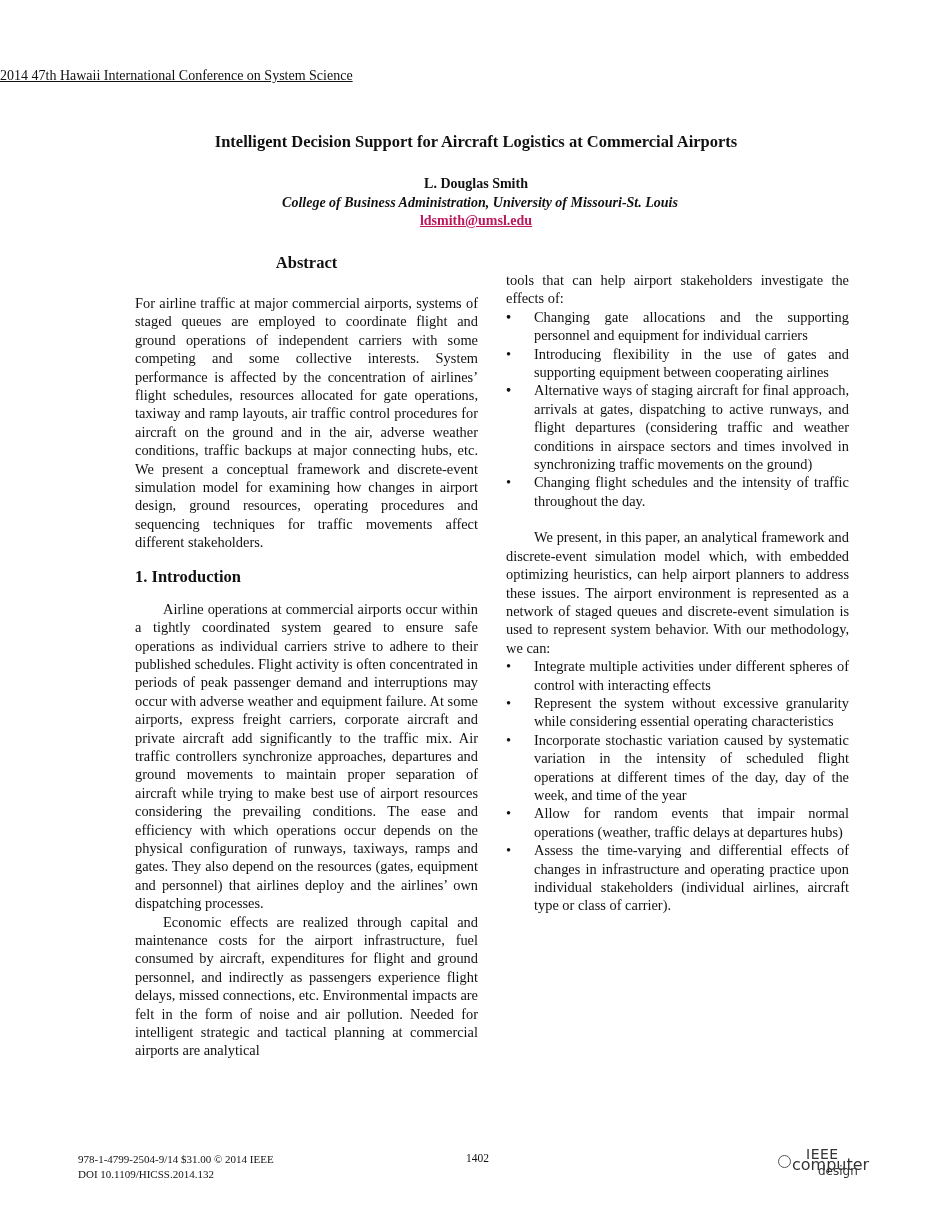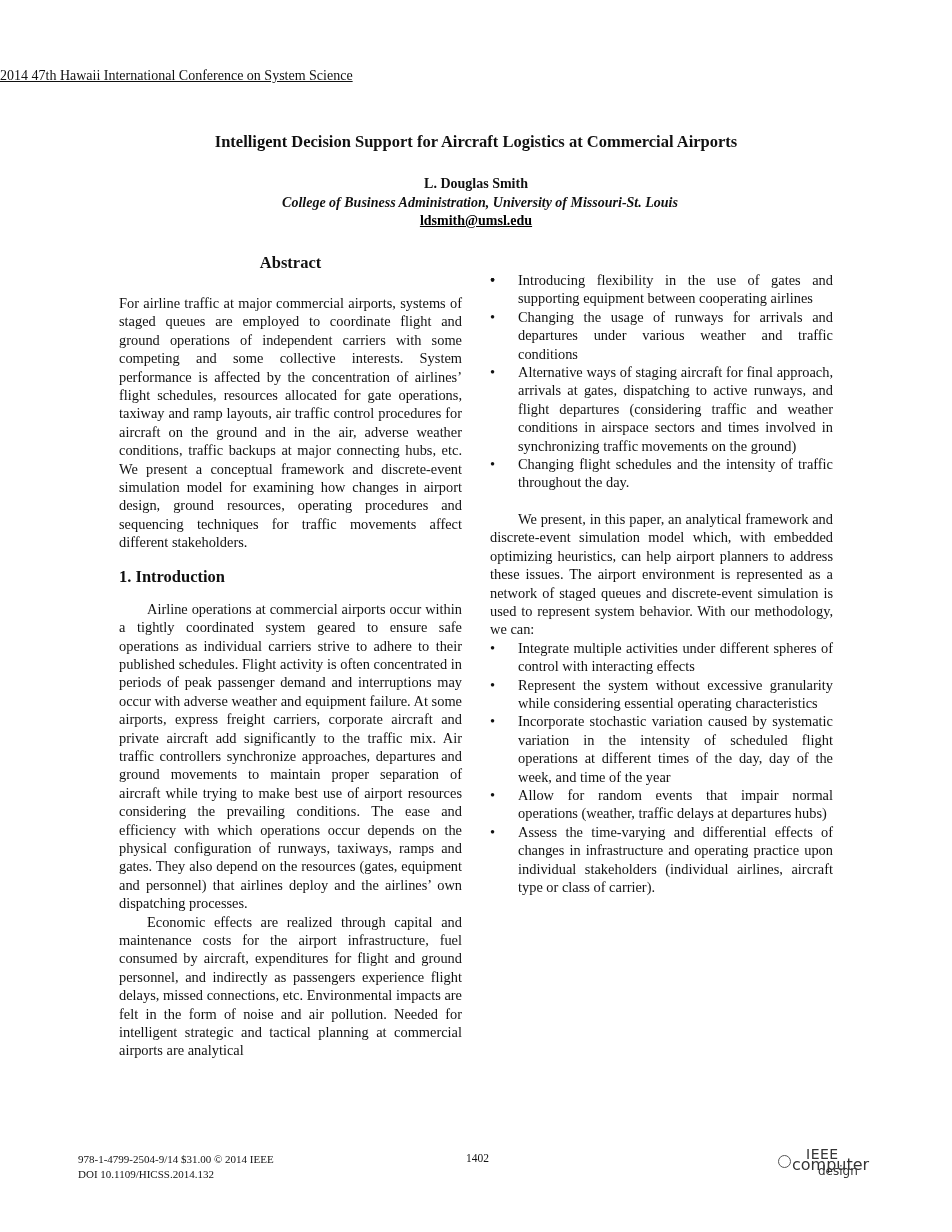--- a/index.html
+++ b/index.html
@@ -2,22 +2,22 @@
 <html><head>
 <meta charset="utf-8">
 <style>
   html, body { margin: 0; padding: 0; background: #ffffff; }
   body { width: 952px; height: 1232px; position: relative; overflow: hidden;
          font-family: "Liberation Serif", "DejaVu Serif", serif; color: #111; }
   .conf { position: absolute; top: 68px; left: 0; width: 952px; text-align: left; font-size: 14px; text-decoration: underline; }
   .title { position: absolute; top: 132px; left: 0; width: 952px; text-align: center; font-size: 16.5px; font-weight: bold; }
   .author { position: absolute; top: 175px; left: 0; width: 952px; text-align: center; font-size: 14px; font-weight: bold; line-height: 18.5px; }
   .author .affil { font-style: italic; margin-left: 8px; }
-  .author a { color: #000000; text-decoration: underline; }
-  .col { position: absolute; width: 343px; font-size: 14.4px; line-height: 18.4px; text-align: justify; }
+  .author a { color: #be185d; text-decoration: underline; }
+  .col { position: absolute; width: 343px; font-size: 14.4px; line-height: 18.4px; text-align: justify; margin-left: 16px; }
   .col.left { left: 119px; top: 252px; }
   .col.right { left: 490px; top: 271px; }
   h2.abs { margin: 0 0 20px 0; text-align: center; font-size: 16.5px; font-weight: bold; line-height: 22px; }
   h2.sec { margin: 14px 0 12px 0; font-size: 16.5px; font-weight: bold; line-height: 22px; text-align: left; }
   p { margin: 0; }
   p.ind { text-indent: 28px; }
   ul { margin: 0; padding: 0; list-style: none; }
   li { position: relative; padding-left: 28px; }
   li .bullet { position: absolute; left: 0; top: 0; }
   .gap { height: 18px; }
@@ -45,25 +45,26 @@
 
 <div class="col left">
   <h2 class="abs">Abstract</h2>
   <p>For airline traffic at major commercial airports, systems of staged queues are employed to coordinate flight and ground operations of independent carriers with some competing and some collective interests. System performance is affected by the concentration of airlines’ flight schedules, resources allocated for gate operations, taxiway and ramp layouts, air traffic control procedures for aircraft on the ground and in the air, adverse weather conditions, traffic backups at major connecting hubs, etc.  We present a conceptual framework and discrete-event simulation model for examining how changes in airport design, ground resources, operating procedures and sequencing techniques for traffic movements affect different stakeholders.</p>
   <h2 class="sec">1. Introduction</h2>
   <p class="ind">Airline operations at commercial airports occur within a tightly coordinated system geared to ensure safe operations as individual carriers strive to adhere to their published schedules.  Flight activity is often concentrated in periods of peak passenger demand and interruptions may occur with adverse weather and equipment failure.  At some airports, express freight carriers, corporate aircraft and private aircraft add significantly to the traffic mix.   Air traffic controllers synchronize approaches, departures and ground movements to maintain proper separation of aircraft while trying to make best use of airport resources considering the prevailing conditions.  The ease and efficiency with which operations occur depends on the physical configuration of runways, taxiways, ramps and gates. They also depend on the resources (gates, equipment and personnel) that airlines deploy and the airlines’ own dispatching processes.</p>
   <p class="ind">Economic effects are realized through capital and maintenance costs for the airport infrastructure, fuel consumed by aircraft, expenditures for flight and ground personnel, and indirectly as passengers experience flight delays, missed connections, etc.  Environmental impacts are felt in the form of noise and air pollution.  Needed for intelligent strategic and tactical planning at commercial airports are analytical</p>
 </div>
 
 <div class="col right">
+  <p>tools that can help airport stakeholders investigate the effects of:</p>
   <ul>
     <li><span class="bullet">•</span></li>
+    <li><span class="bullet">•</span><span>Changing gate allocations and the supporting personnel and equipment for individual carriers</span></li>
+    <li><span class="bullet">•</span><span>Introducing flexibility in the use of gates and supporting equipment between cooperating airlines</span></li>
     <li><span class="bullet">•</span></li>
-    <li><span class="bullet">•</span><span>Introducing flexibility in the use of gates and supporting equipment between cooperating airlines</span></li>
-    <li><span class="bullet">•</span><span>Changing the usage of runways for arrivals and departures under various weather and traffic conditions</span></li>
     <li><span class="bullet">•</span><span>Alternative ways of staging aircraft for final approach, arrivals at gates, dispatching to active runways, and flight departures (considering traffic and weather conditions in airspace sectors and times involved in synchronizing traffic movements on the ground)</span></li>
     <li><span class="bullet">•</span><span> Changing flight schedules and the intensity of traffic throughout the day.</span></li>
   </ul>
   <div class="gap"></div>
   <p class="ind">We present, in this paper, an analytical framework and discrete-event simulation model which, with embedded optimizing heuristics, can help airport planners to address these issues.  The airport environment is represented as a network of staged queues and discrete-event simulation is used to represent system behavior.  With our methodology, we can:</p>
   <ul>
     <li><span class="bullet">•</span><span>Integrate multiple activities under different spheres of control with interacting effects</span></li>
     <li><span class="bullet">•</span><span>Represent the system without excessive granularity while considering essential operating characteristics</span></li>
     <li><span class="bullet">•</span><span>Incorporate stochastic variation caused by systematic variation in the intensity of scheduled flight operations at different times of the day, day of the week, and time of the year</span></li>
     <li><span class="bullet">•</span><span>Allow for random events that impair normal operations (weather, traffic delays at departures hubs)</span></li>

